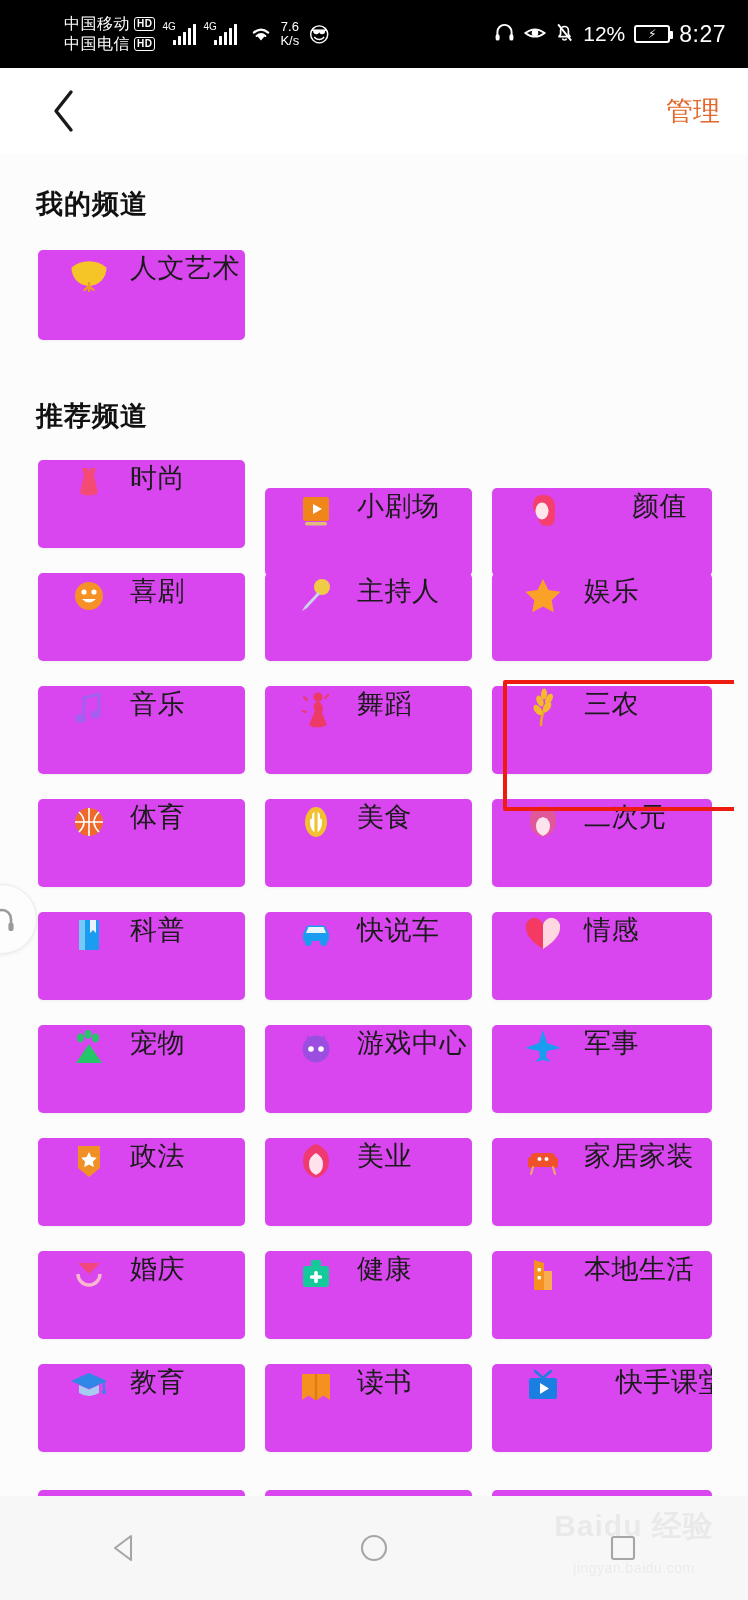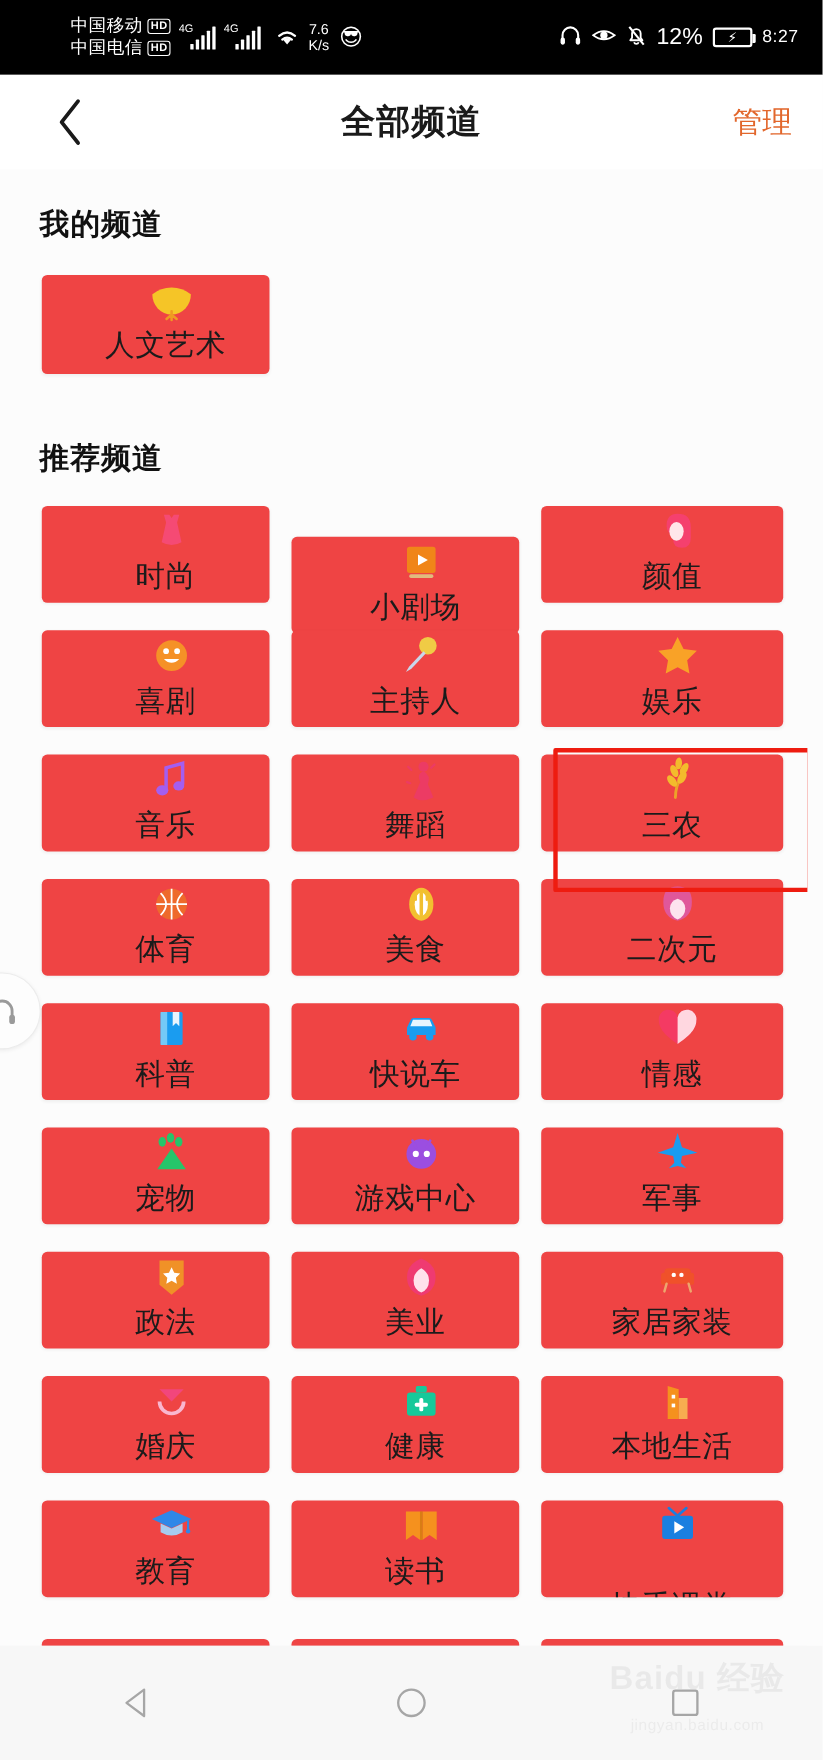--- a/index.html
+++ b/index.html
@@ -36,21 +36,21 @@
   .emoji-face{ margin-left:9px; font-size:21px; line-height:1; }
   .sb-right{ margin-left:auto; margin-right:22px; display:flex; align-items:center; gap:9px; }
   .sb-right .glyph{ font-size:20px; line-height:1; }
   .batt-pct{ font-size:21px; }
   .batt{
     width:36px; height:18px; border:2px solid #fff; border-radius:3px;
     position:relative; display:flex; align-items:center; justify-content:center;
   }
   .batt:after{ content:""; position:absolute; right:-5px; top:4px; width:3px; height:8px; background:#fff; border-radius:0 1px 1px 0;}
   .batt .bolt{ font-size:12px; color:#fff; }
-  .clock{ font-size:16px; letter-spacing:.5px; }
+  .clock{ font-size:23px; letter-spacing:.5px; }
 
   
   .header{
     position:absolute; left:0; top:68px; width:748px; height:86px;
     background:#fff; display:flex; align-items:center;
   }
   .back-btn{ position:absolute; left:34px; top:0; height:86px; width:60px;
     display:flex; align-items:center; justify-content:center; cursor:pointer;}
   .back-btn svg{ display:block; }
   .page-title{
@@ -64,23 +64,23 @@
 
   
   .section-title{
     position:absolute; left:36px; font-size:27px; font-weight:bold; color:#111;
     letter-spacing:1px;
   }
   #my-title{ top:186px; }
   #rec-title{ top:398px; }
 
   .card{
-    position:absolute; background:#ef4444; border-radius:5px;
+    position:absolute; background:#d946ef; border-radius:5px;
     box-shadow:0 1px 3px rgba(0,0,0,.055);
-    display:flex; align-items:center; overflow:hidden;flex-direction:column;
+    display:flex; align-items:flex-start; overflow:hidden;
   }
   .card .ic{
     flex:0 0 auto; width:46px; height:46px; margin-left:28px;
     display:flex; align-items:center; justify-content:center;
   }
   .card .lbl{
     margin-left:18px; font-size:27px; color:#1b1b1b; white-space:nowrap;
     letter-spacing:.5px;
   }
   .card .ic svg{ display:block; }
@@ -201,21 +201,20 @@
       <span class="clock">8:27</span>
     </div>
   </div>
 
   <div class="header">
     <div class="back-btn">
       <svg width="26" height="46" viewBox="0 0 26 46">
         <path d="M20 4 L5 23 L20 42" stroke="#1a1a1a" stroke-width="3.4" fill="none" stroke-linecap="round" stroke-linejoin="round"></path>
       </svg>
     </div>
-    <div class="page-title">全部频道</div>
     <div class="manage-btn" style="color: rgb(226, 103, 44);">管理</div>
   </div>
 
   <div class="section-title" id="my-title">我的频道</div>
   <div class="card" id="my-card">
     <span class="ic">
       <svg width="44" height="40" viewBox="0 0 44 40">
         <path d="M22 33 A18 18 0 0 1 4.5 14.5 A28 28 0 0 1 39.5 14.5 A18 18 0 0 1 22 33 Z" fill="#f5c527"></path>
         <path d="M22 30 v8 M22 33 l-4.6 4 M22 33 l4.6 4" stroke="#ef9a22" stroke-width="2.3" fill="none" stroke-linecap="round"></path>
       </svg>
@@ -236,21 +235,21 @@
       <div class="card grid-card" style="left: 265px; top: 488px; width: 207px;">
         <span class="ic">
           <svg width="44" height="44" viewBox="0 0 44 44">
             <rect x="9" y="8" width="26" height="24" rx="2.5" fill="#f08519"></rect>
             <path d="M19 15 l9 5 -9 5 Z" fill="#fff"></path>
             <rect x="11" y="33" width="22" height="3.4" rx="1.6" fill="#e0bb7e"></rect>
           </svg>
         </span>
         <span class="lbl">小剧场</span>
       </div>
-      <div class="card grid-card c3" style="left: 492px; top: 460px; width: 220px;">
+      <div class="card grid-card c3" style="left: 492px; top: 488px; width: 220px; gap: 48px;">
         <span class="ic">
           <svg width="44" height="44" viewBox="0 0 44 44">
             <path d="M22 6 q12 0 12 12 v10 q0 9-8 9 q-8 0-8-7 v-5 q-6-1-6-8 q0-11 10-11 Z" fill="#f5406e"></path>
             <ellipse cx="21" cy="22" rx="6.5" ry="8.5" fill="#ffe6ea"></ellipse>
           </svg>
         </span>
         <span class="lbl">颜值</span>
       </div>
       <div class="card grid-card" style="left: 38px; top: 573px; width: 207px;">
         <span class="ic">

